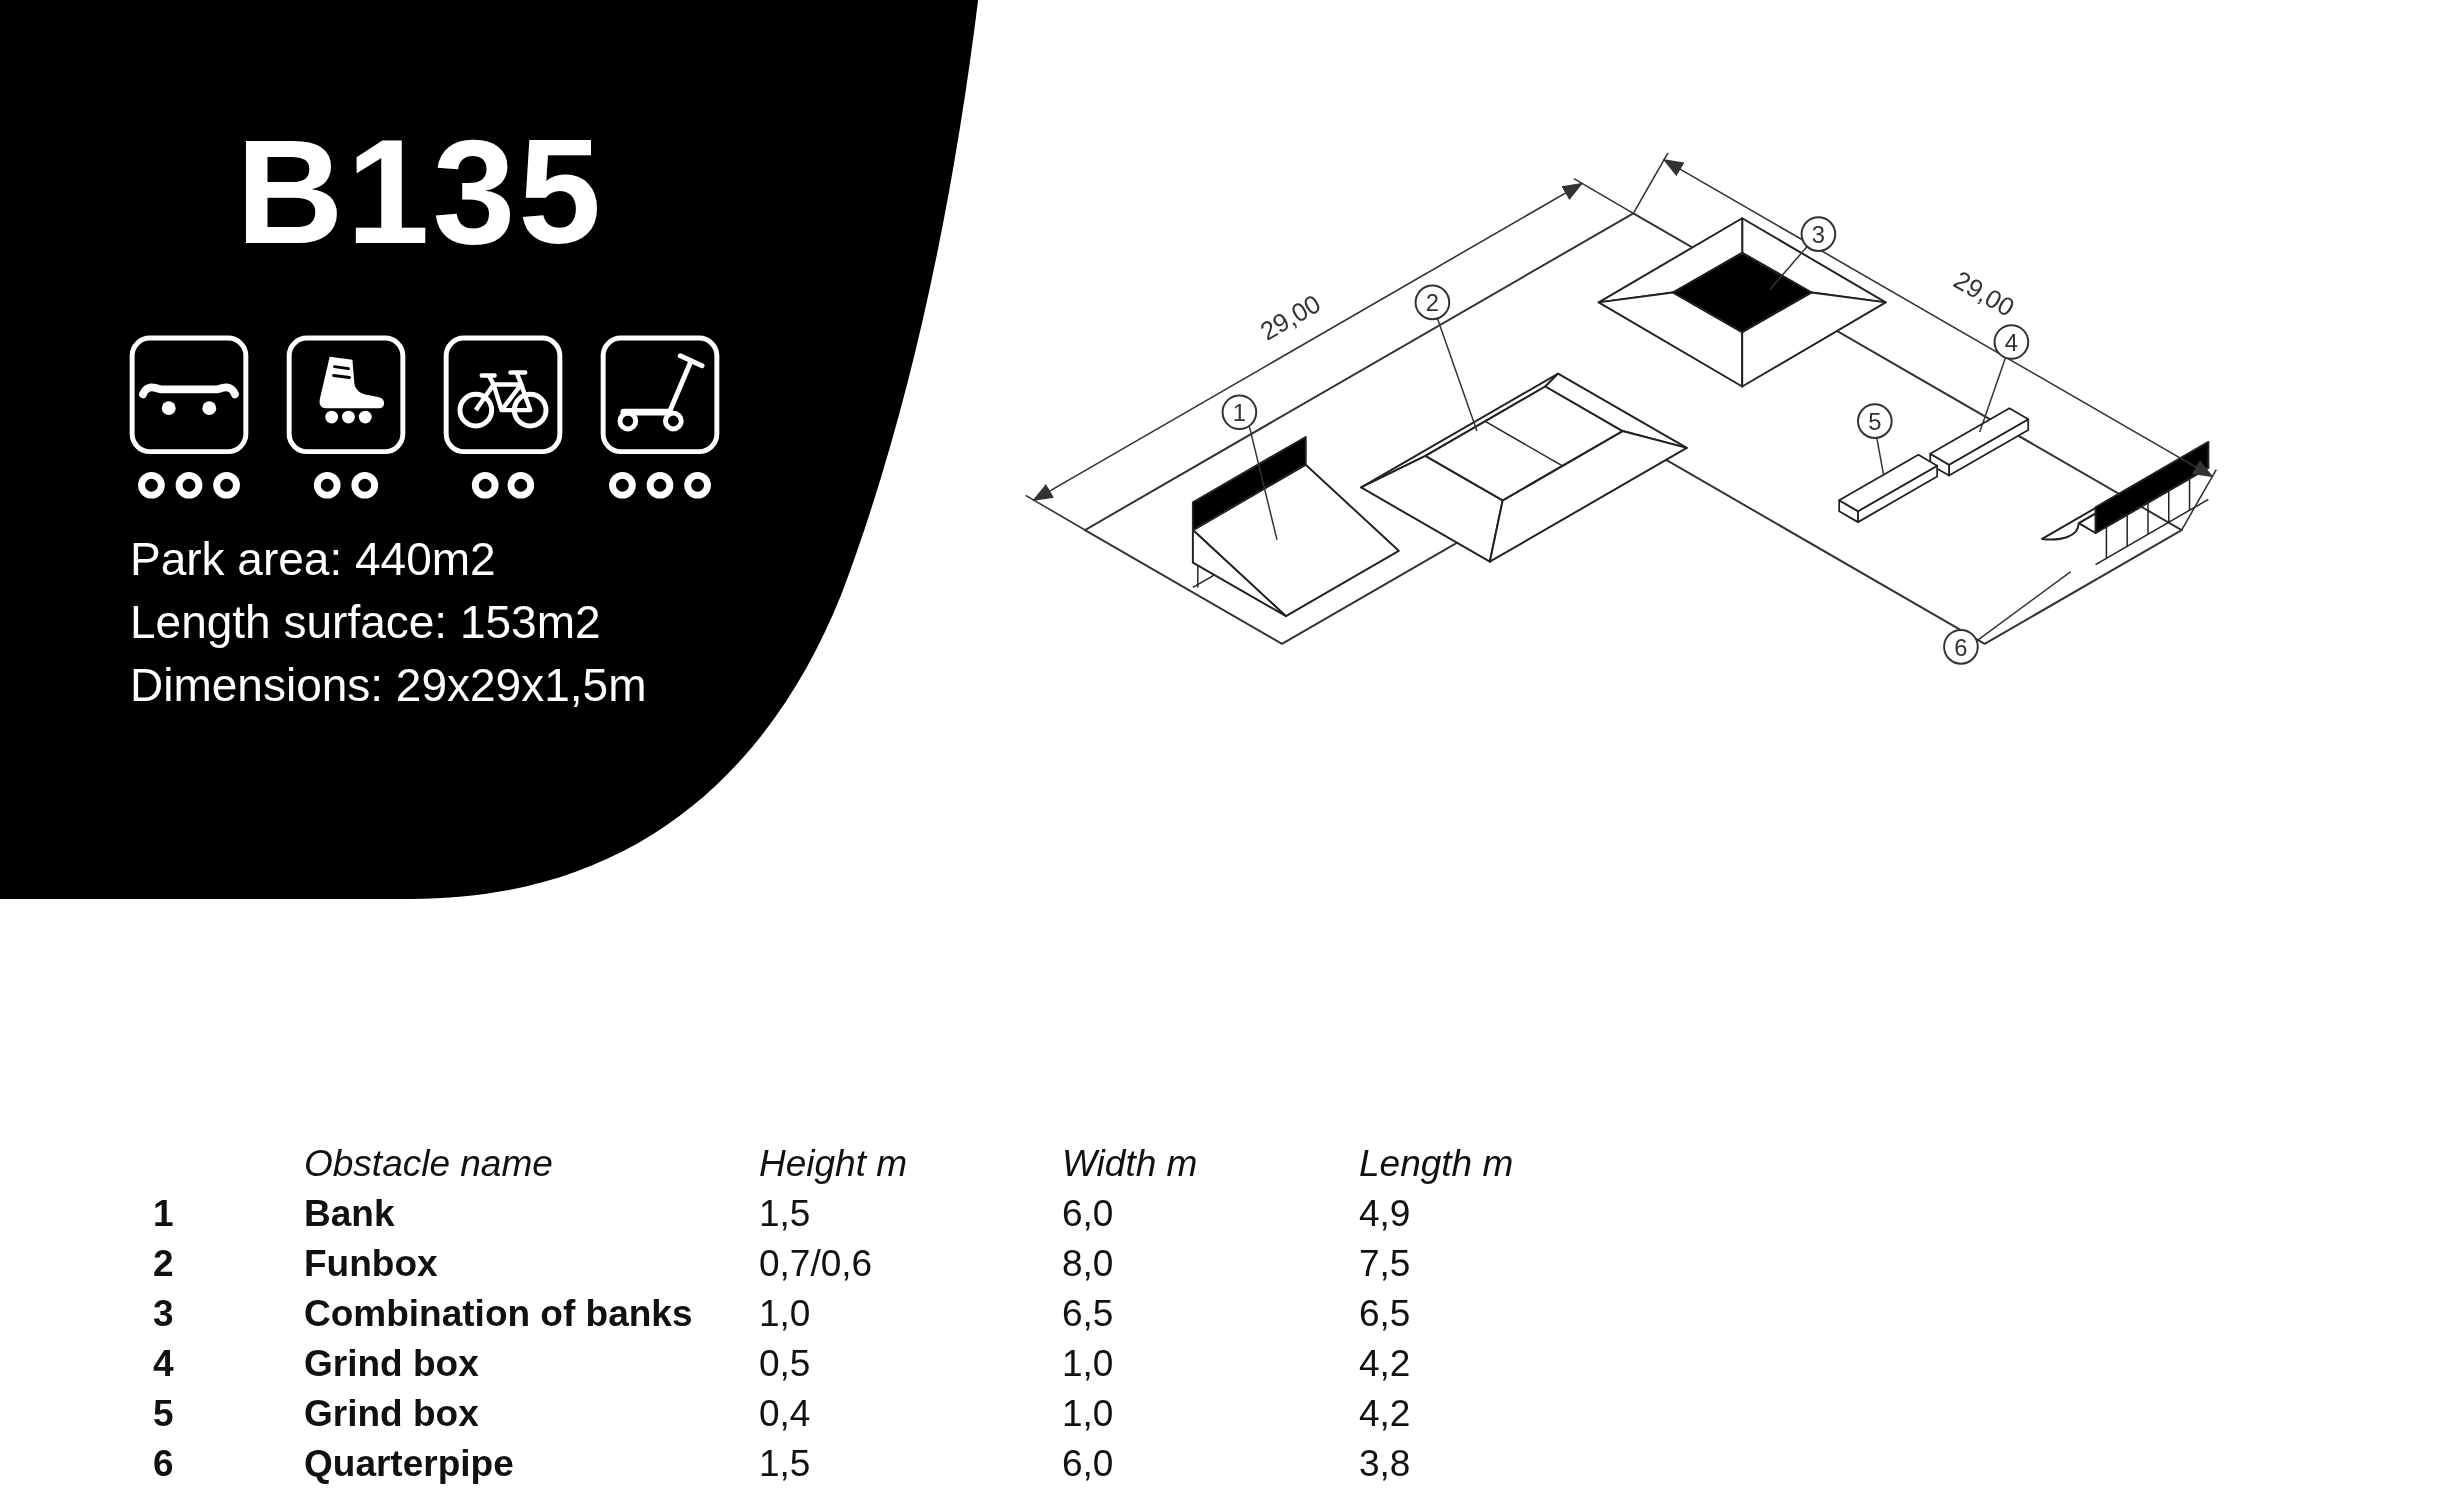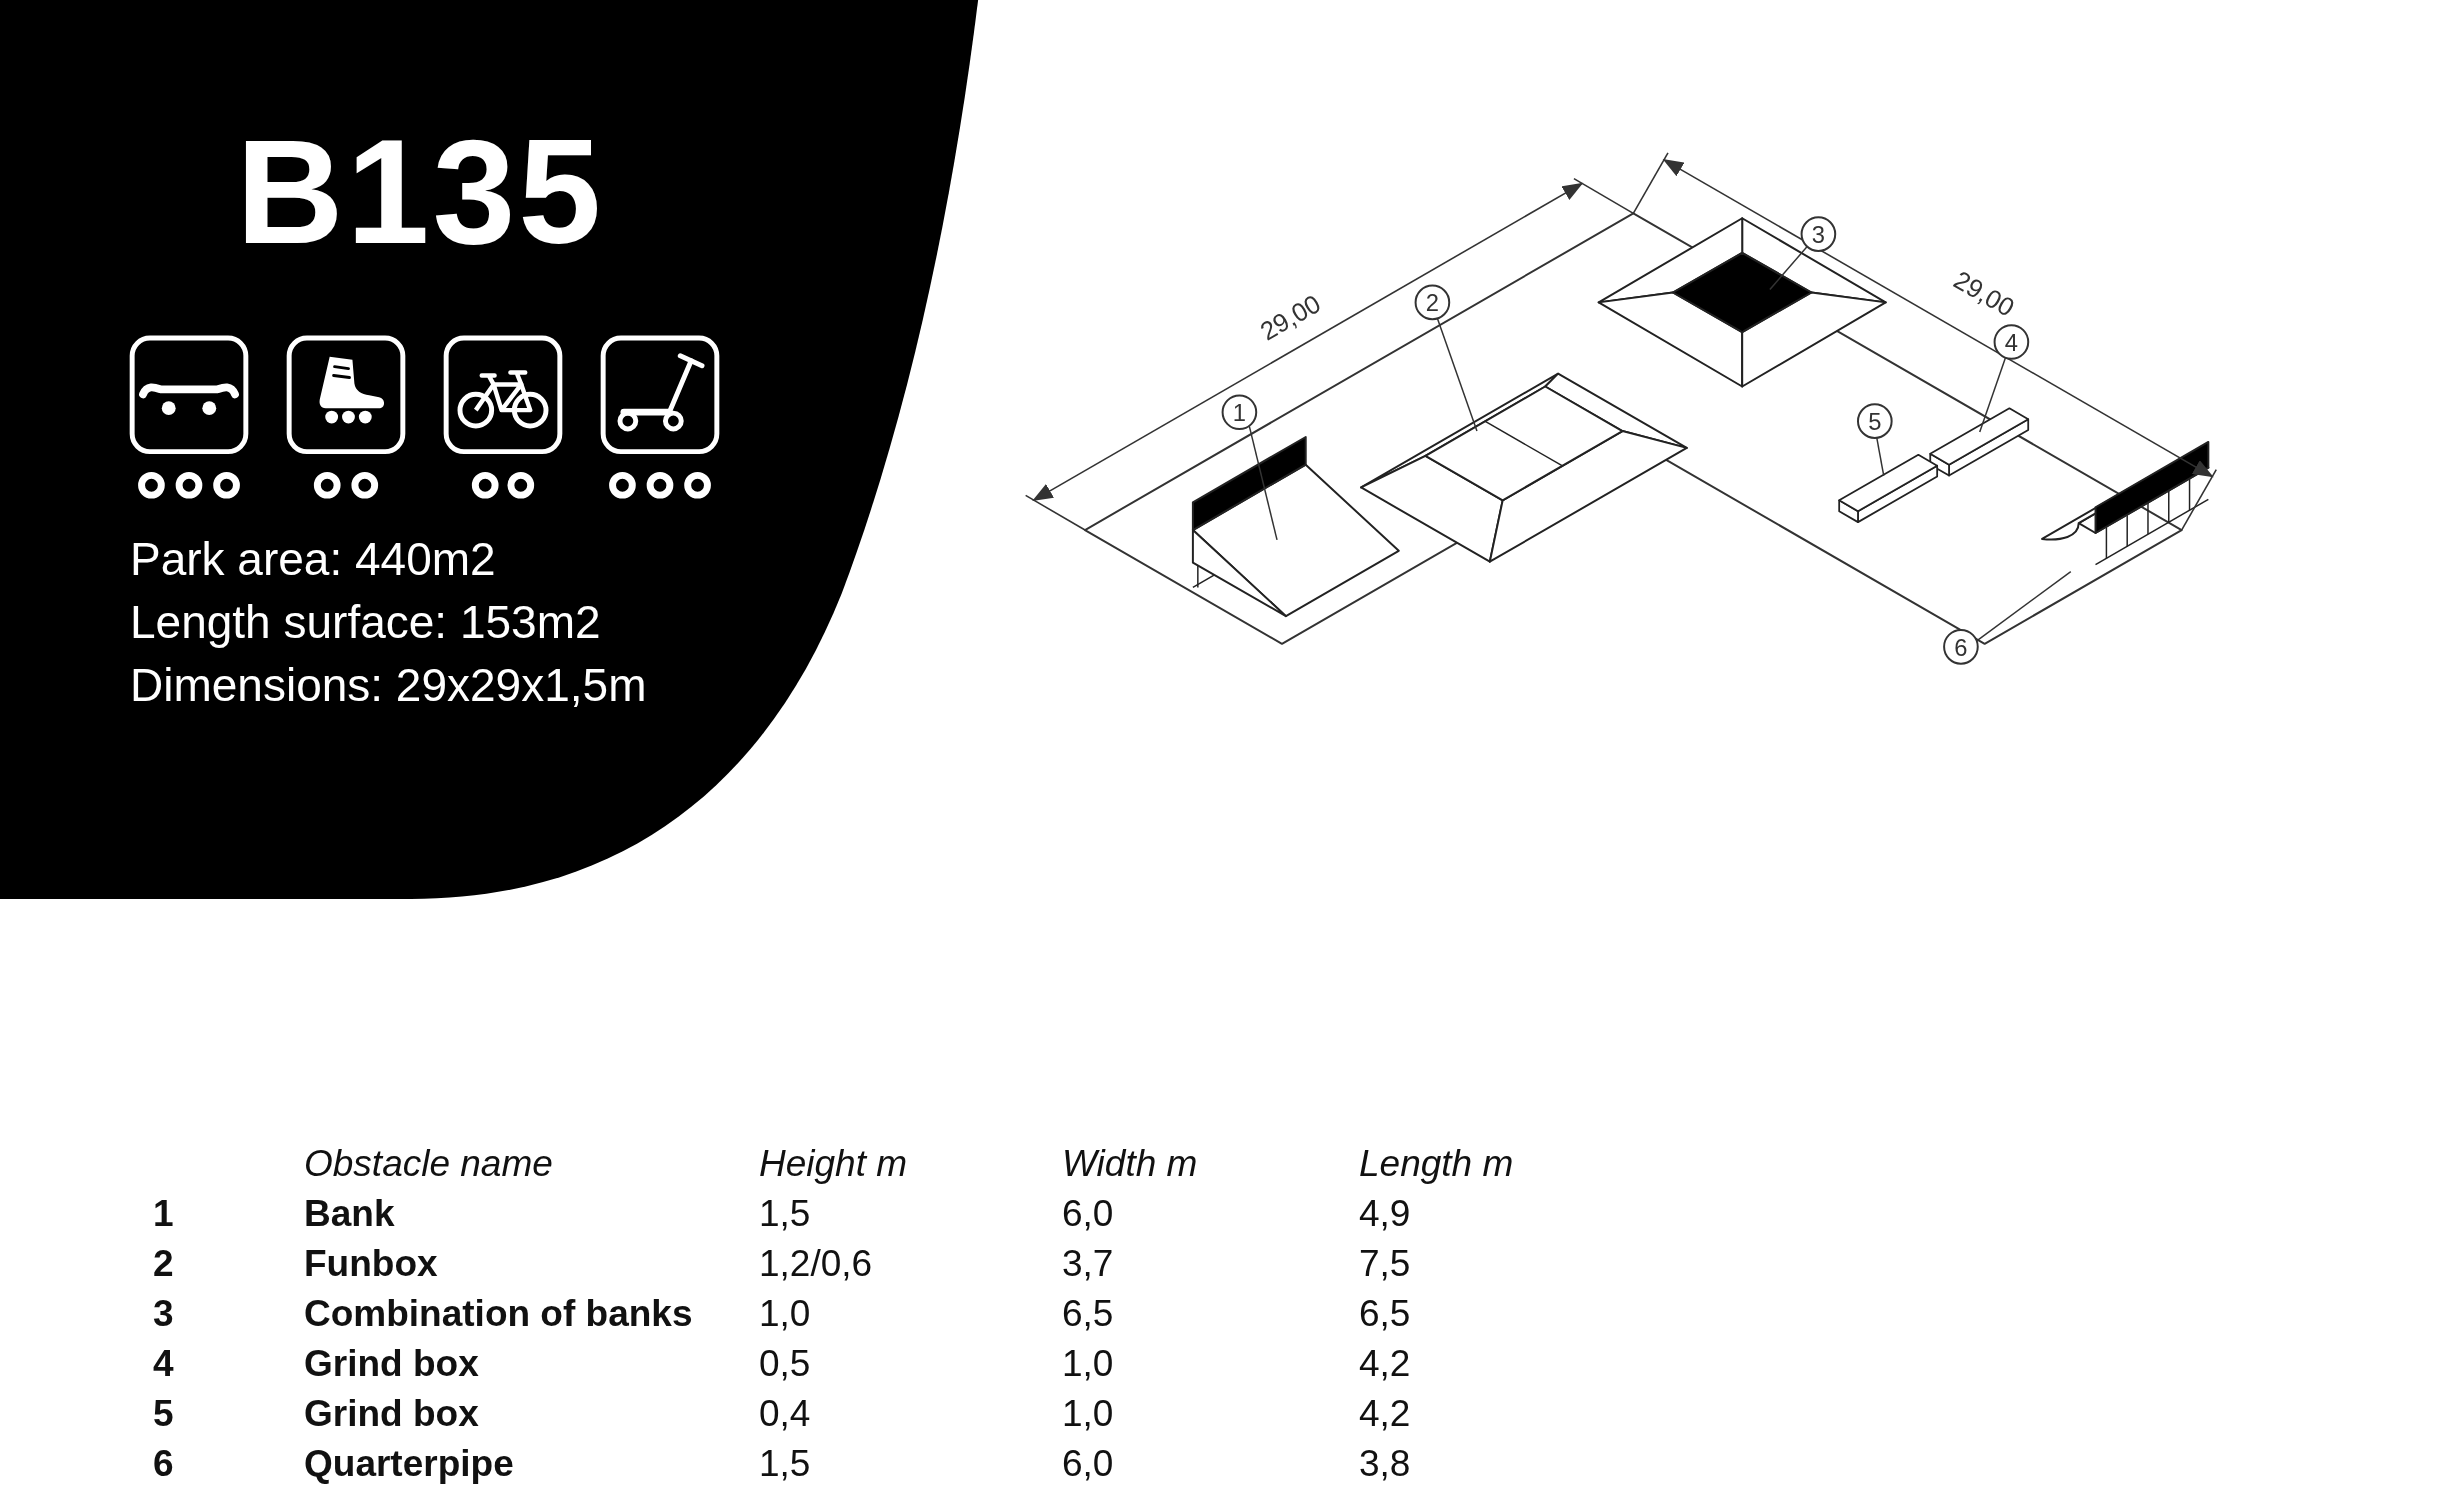--- a/index.html
+++ b/index.html
@@ -223,22 +223,22 @@
   <div class="hdr">Length m</div>
 
   <div class="num">1</div>
   <div class="nm">Bank</div>
   <div class="val">1,5</div>
   <div class="val">6,0</div>
   <div class="val">4,9</div>
 
   <div class="num">2</div>
   <div class="nm">Funbox</div>
-  <div class="val">1,2/0,6</div>
-  <div class="val">3,7</div>
+  <div class="val">0,7/0,6</div>
+  <div class="val">8,0</div>
   <div class="val">7,5</div>
 
   <div class="num">3</div>
   <div class="nm">Combination of banks</div>
   <div class="val">1,0</div>
   <div class="val">6,5</div>
   <div class="val">6,5</div>
 
   <div class="num">4</div>
   <div class="nm">Grind box</div>

